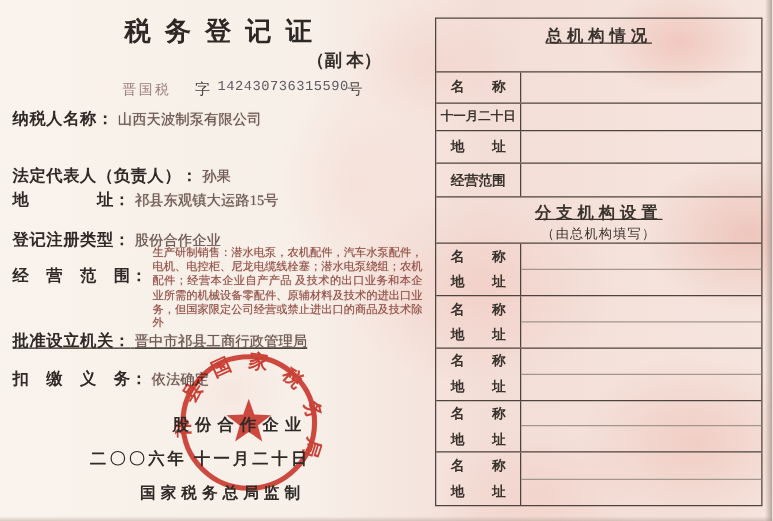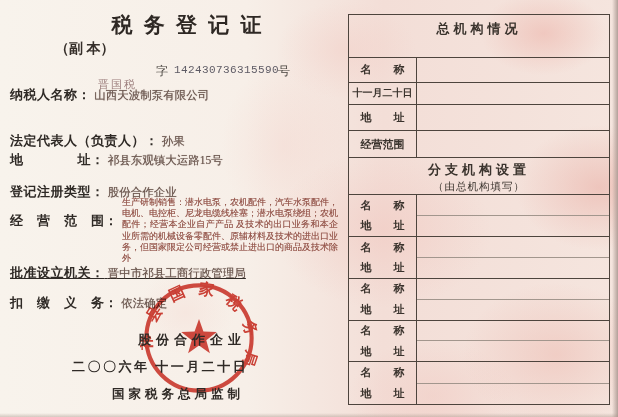--- a/index.html
+++ b/index.html
@@ -17,26 +17,26 @@
       radial-gradient(70px 60px at 30% 75%, rgba(244,214,206,.35), rgba(244,214,206,0) 70%),
       linear-gradient(90deg, #f8f3ec 0%, #f7efe8 40%, #f4e3dc 56%, #f3ded7 62%, #f5e5de 100%);
   }
   .edge-right{position:absolute;right:0;top:0;width:6px;height:100%;
     background:linear-gradient(90deg, rgba(160,140,130,0), #b3a099);}
   .edge-bottom{position:absolute;left:0;bottom:0;width:100%;height:4px;
     background:linear-gradient(180deg, rgba(160,140,130,0), rgba(170,150,140,.45));}
 
   
   .lp{position:absolute;left:0;top:0;width:345px;height:417px;}
-  .doc-title{position:absolute;left:63px;top:11px;width:250px;text-align:center;
+  .doc-title{position:absolute;left:51px;top:11px;width:250px;text-align:center;
     font-size:21px;font-weight:bold;letter-spacing:3px;color:#2e2824;}
-  .doc-subtitle{position:absolute;left:55px;top:40px;width:250px;text-align:left;
+  .doc-subtitle{position:absolute;left:55px;top:40px;width:250px;text-align:right;
     font-size:14px;font-weight:bold;color:#352e29;}
   .serial{position:absolute;left:98px;top:63px;width:230px;height:16px;font-size:12px;color:#3a3634;}
-  .serial .pfx{position:absolute;left:0;top:14px;color:#9b7d7c;letter-spacing:2px;font-size:11px;}
+  .serial .pfx{position:absolute;left:0;top:1px;color:#9b7d7c;letter-spacing:2px;font-size:11px;}
   .serial .zi{position:absolute;left:58px;top:0;color:#45403c;}
   .serial .num{position:absolute;left:76px;top:1px;font-family:"Liberation Mono","DejaVu Sans Mono",monospace;
     font-size:11px;letter-spacing:.4px;color:#5d5a64;}
   .serial .hao{position:absolute;left:180px;top:0;color:#45403c;}
   .field{position:absolute;left:10px;width:335px;font-size:13px;color:#2f2a26;}
   .field .lbl{font-weight:bold;letter-spacing:.5px;}
   .field .val{color:#6e5a52;font-size:11.5px;text-shadow:0 0 .7px rgba(110,90,82,.8);}
   .scope-block{position:absolute;left:122px;top:197px;width:216px;
     font-size:9px;line-height:11.2px;color:#95564c;text-align:justify;
     text-shadow:0 0 .6px rgba(149,86,76,.7);}
@@ -47,21 +47,21 @@
   .made-by{position:absolute;left:112px;top:386px;font-size:12.5px;font-weight:bold;
     letter-spacing:4px;color:#2f2a26;z-index:3;}
   .seal{position:absolute;left:140px;top:279px;width:118px;height:118px;z-index:2;
     mix-blend-mode:multiply;opacity:.92;}
 
   
   .rp-table{position:absolute;left:348px;top:14px;width:262px;height:391px;
     border:1.5px solid #4d443d;display:flex;flex-direction:column;box-sizing:border-box;
     font-size:11px;color:#3a332d;}
   .sec-head{border-bottom:1px solid #4d443d;text-align:center;padding-top:5px;box-sizing:border-box;}
-  .sec-head .t{font-size:13px;font-weight:bold;letter-spacing:4px;}
+  .sec-head .t{font-size:13px;font-weight:bold;letter-spacing:4px;text-decoration:underline;}
   .sec-head .s{font-size:10.5px;letter-spacing:1px;margin-top:1px;}
   .rp-row{display:flex;border-bottom:1px solid #4d443d;box-sizing:border-box;}
   .rp-label{width:68px;border-right:1px solid #4d443d;display:flex;align-items:center;
     justify-content:center;box-sizing:border-box;font-weight:bold;}
   .rp-value{flex:1;}
   .rp-row.tight .rp-label{font-size:10px;letter-spacing:0;}
   .pair{display:flex;border-bottom:1px solid #4d443d;box-sizing:border-box;height:42px;}
   .pair:last-child{border-bottom:none;}
   .pair-labels{width:68px;border-right:1px solid #4d443d;display:flex;flex-direction:column;
     box-sizing:border-box;}

